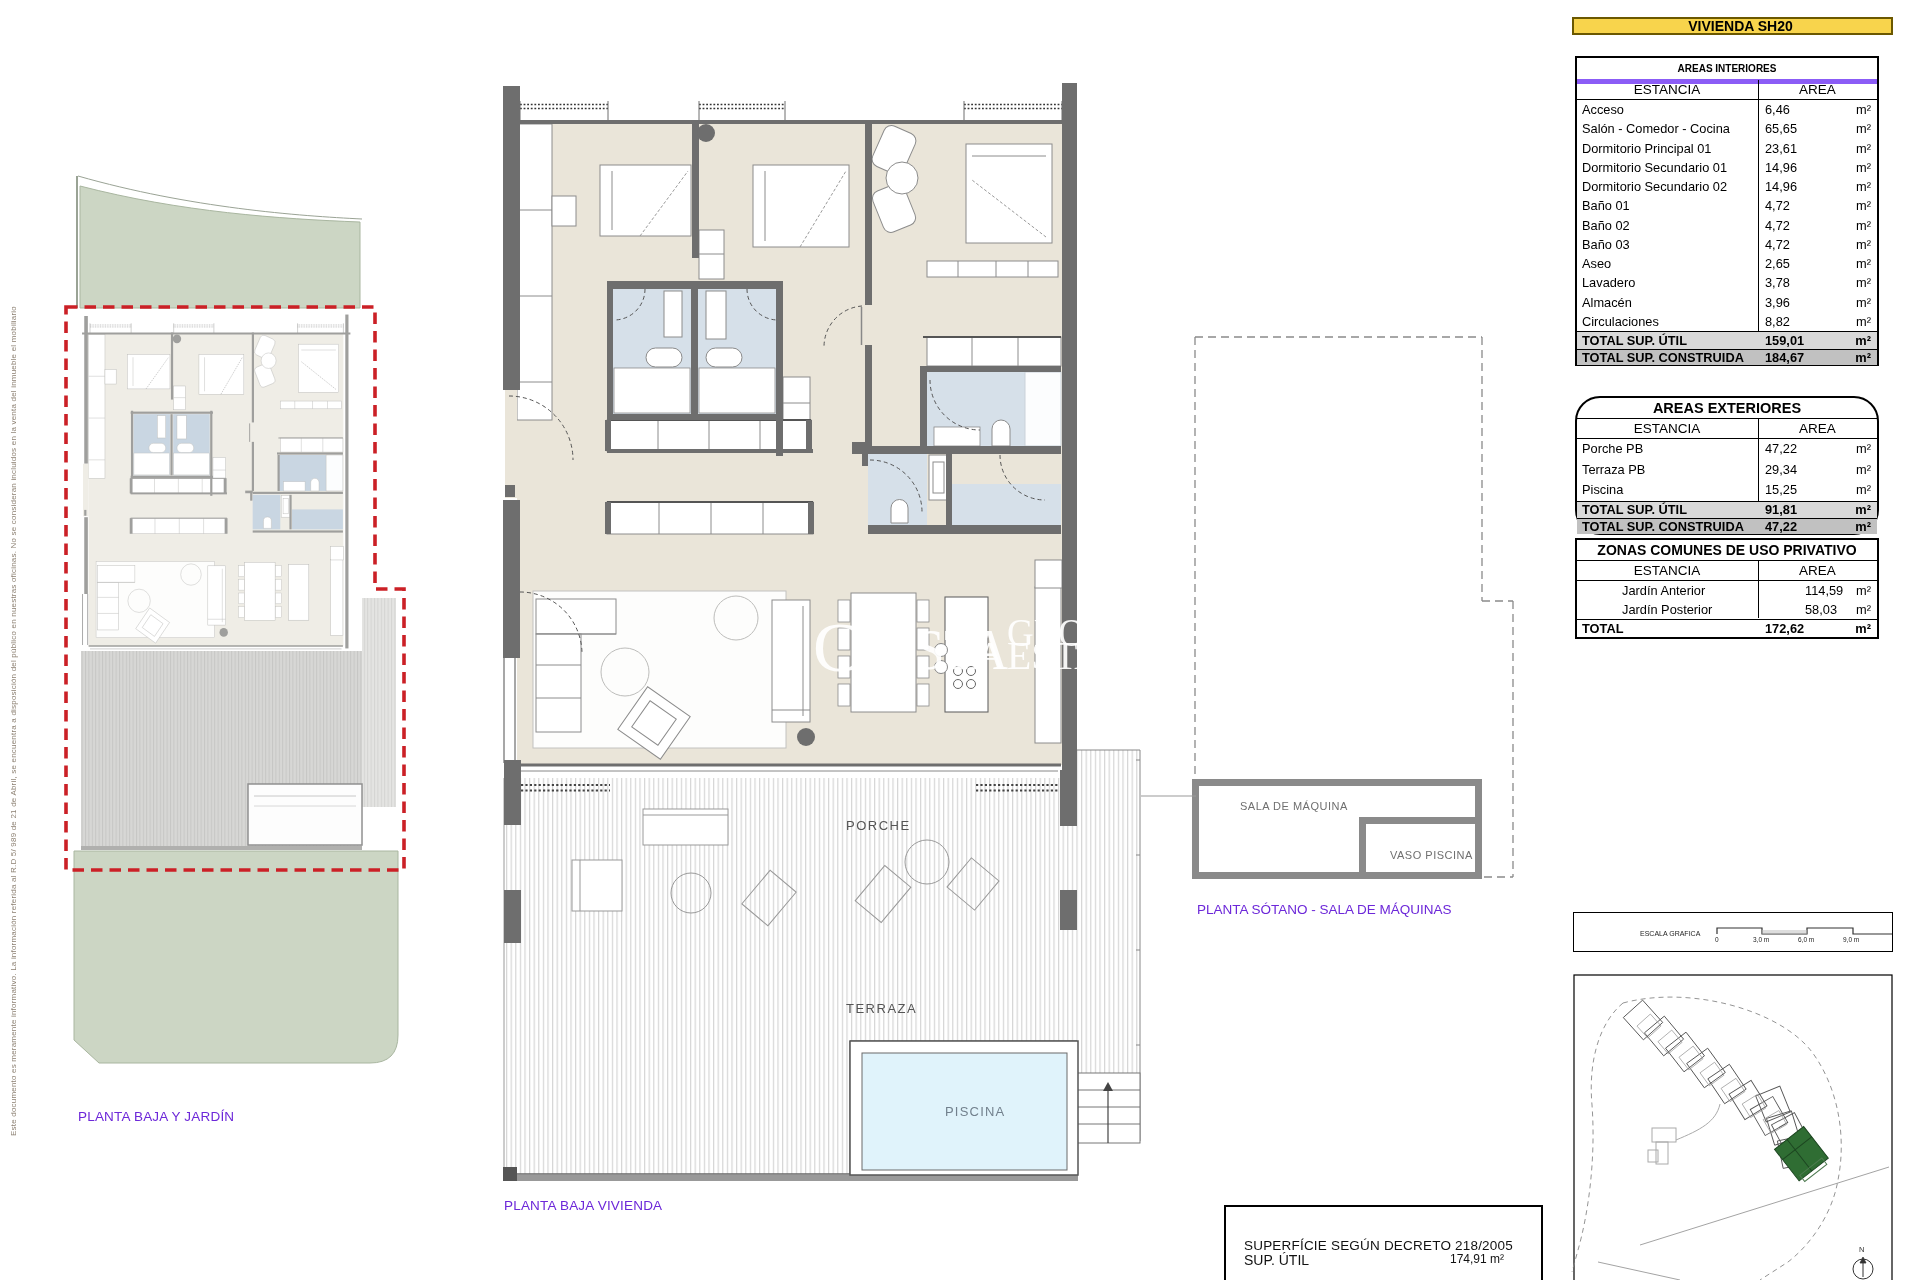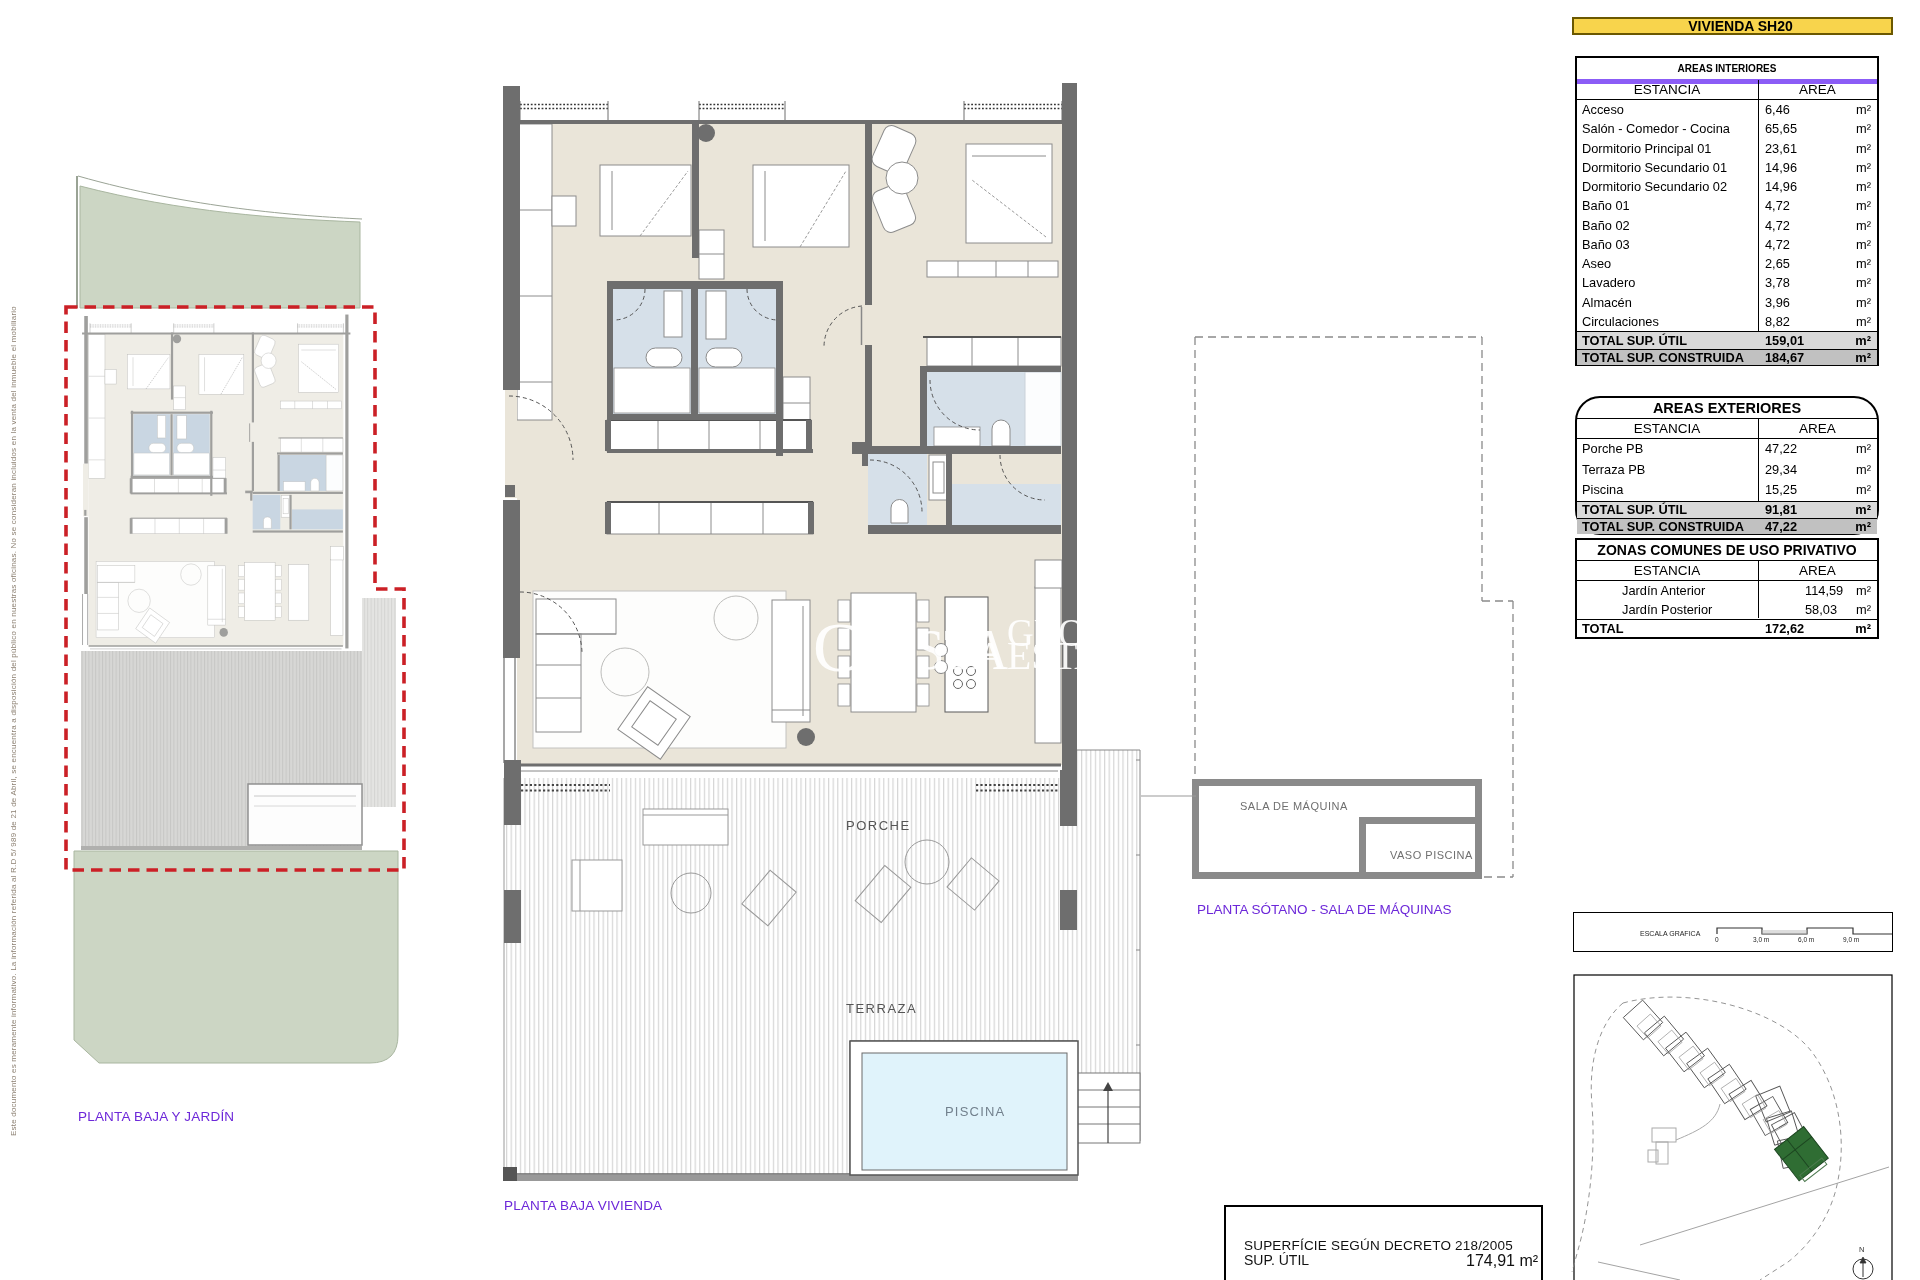--- a/index.html
+++ b/index.html
@@ -93,21 +93,21 @@
   </svg>
   <span style="position:absolute;left:141px;top:23px;font-size:6.5px;color:#222;">0</span>
   <span style="position:absolute;left:179px;top:23px;font-size:6.5px;color:#222;">3,0 m</span>
   <span style="position:absolute;left:224px;top:23px;font-size:6.5px;color:#222;">6,0 m</span>
   <span style="position:absolute;left:269px;top:23px;font-size:6.5px;color:#222;">9,0 m</span>
 </div>
 
 <div class="abs" style="left:1224px;top:1205px;width:315px;height:95px;border:2px solid #000;background:#fff;">
   <span style="position:absolute;left:18px;top:15px;font-size:13.5px;color:#111;white-space:nowrap;letter-spacing:0.2px;margin-top:16px;">SUPERFÍCIE SEGÚN DECRETO 218/2005</span>
   <span style="position:absolute;left:18px;top:45px;font-size:14px;color:#111;">SUP. ÚTIL</span>
-  <span style="position:absolute;left:240px;top:45px;font-size:16px;color:#111;">174,91 m²</span>
+  <span style="position:absolute;left:224px;top:45px;font-size:12px;color:#111;">174,91 m²</span>
 
 </div>
 
 <div class="cap" style="left:78px;top:1109px;font-size:13.5px;letter-spacing:0.2px;">PLANTA BAJA Y JARDÍN</div>
 <div class="cap" style="left:504px;top:1198px;font-size:13.5px;letter-spacing:0.2px;">PLANTA BAJA VIVIENDA</div>
 <div class="cap" style="left:1197px;top:902px;font-size:13.5px;letter-spacing:0px;">PLANTA SÓTANO - SALA DE MÁQUINAS</div>
 
 <svg class="abs" style="left:0;top:0;" width="1920" height="1280" viewBox="0 0 1920 1280">
 <defs>
 <pattern id="deck" width="4.6" height="10" patternUnits="userSpaceOnUse">

